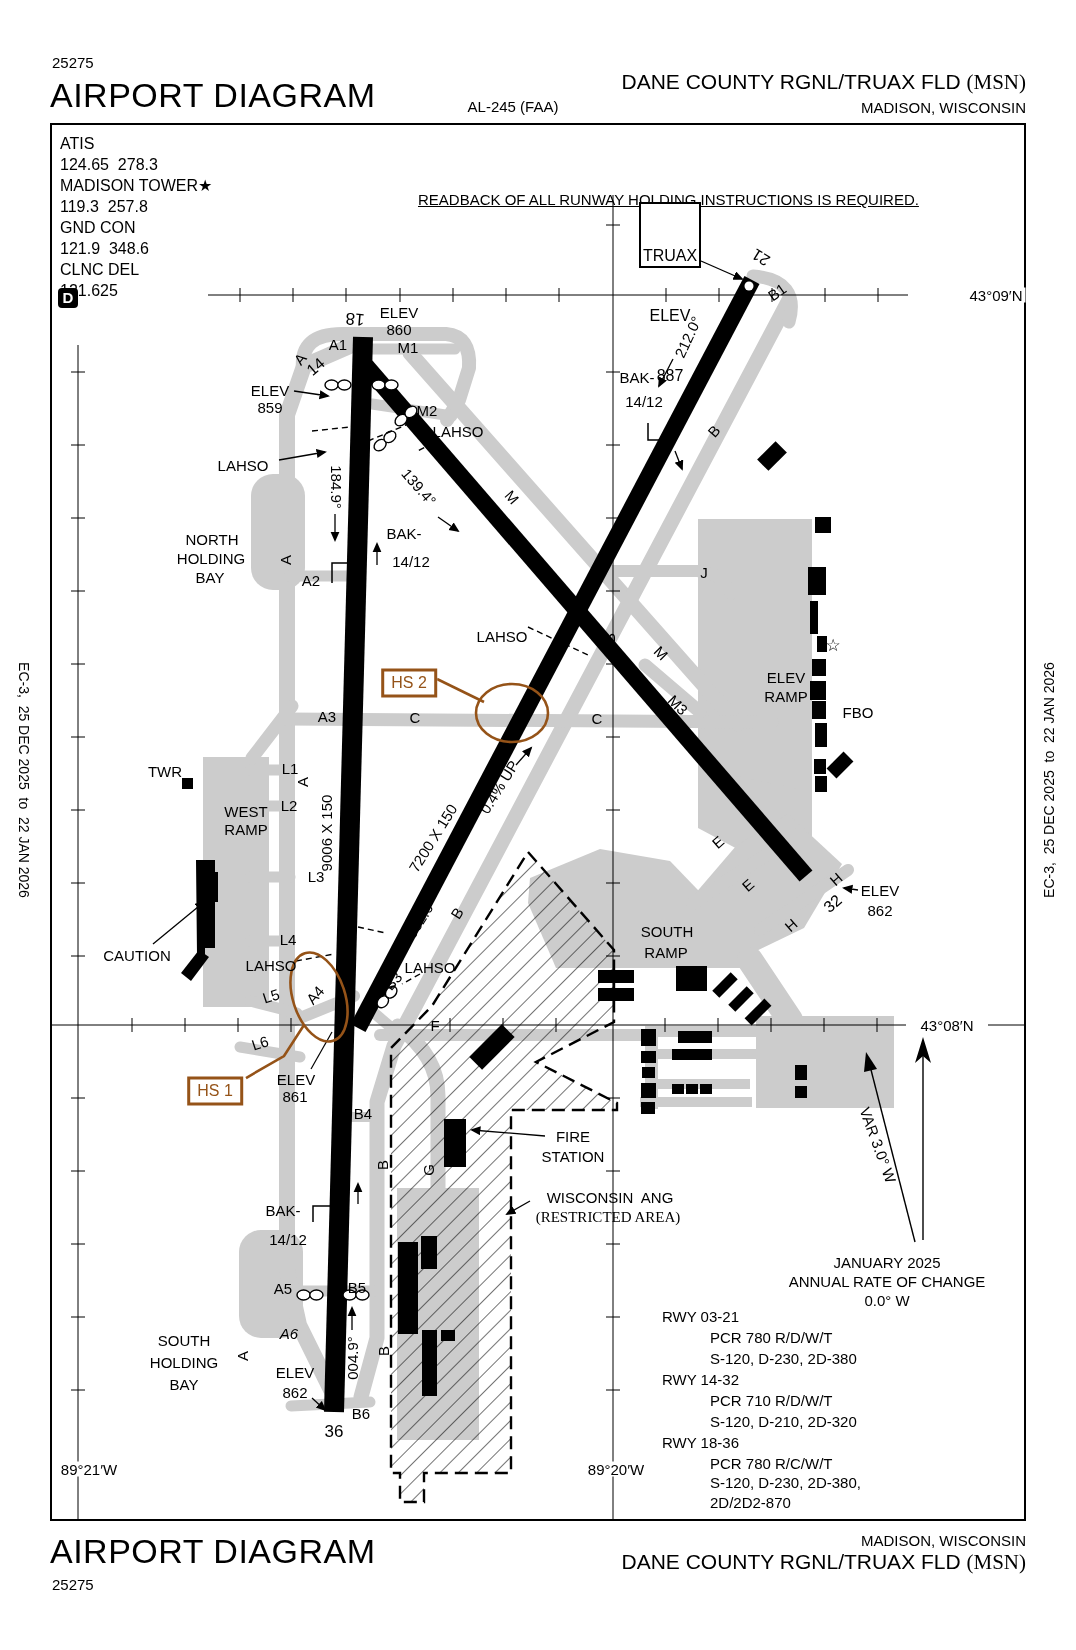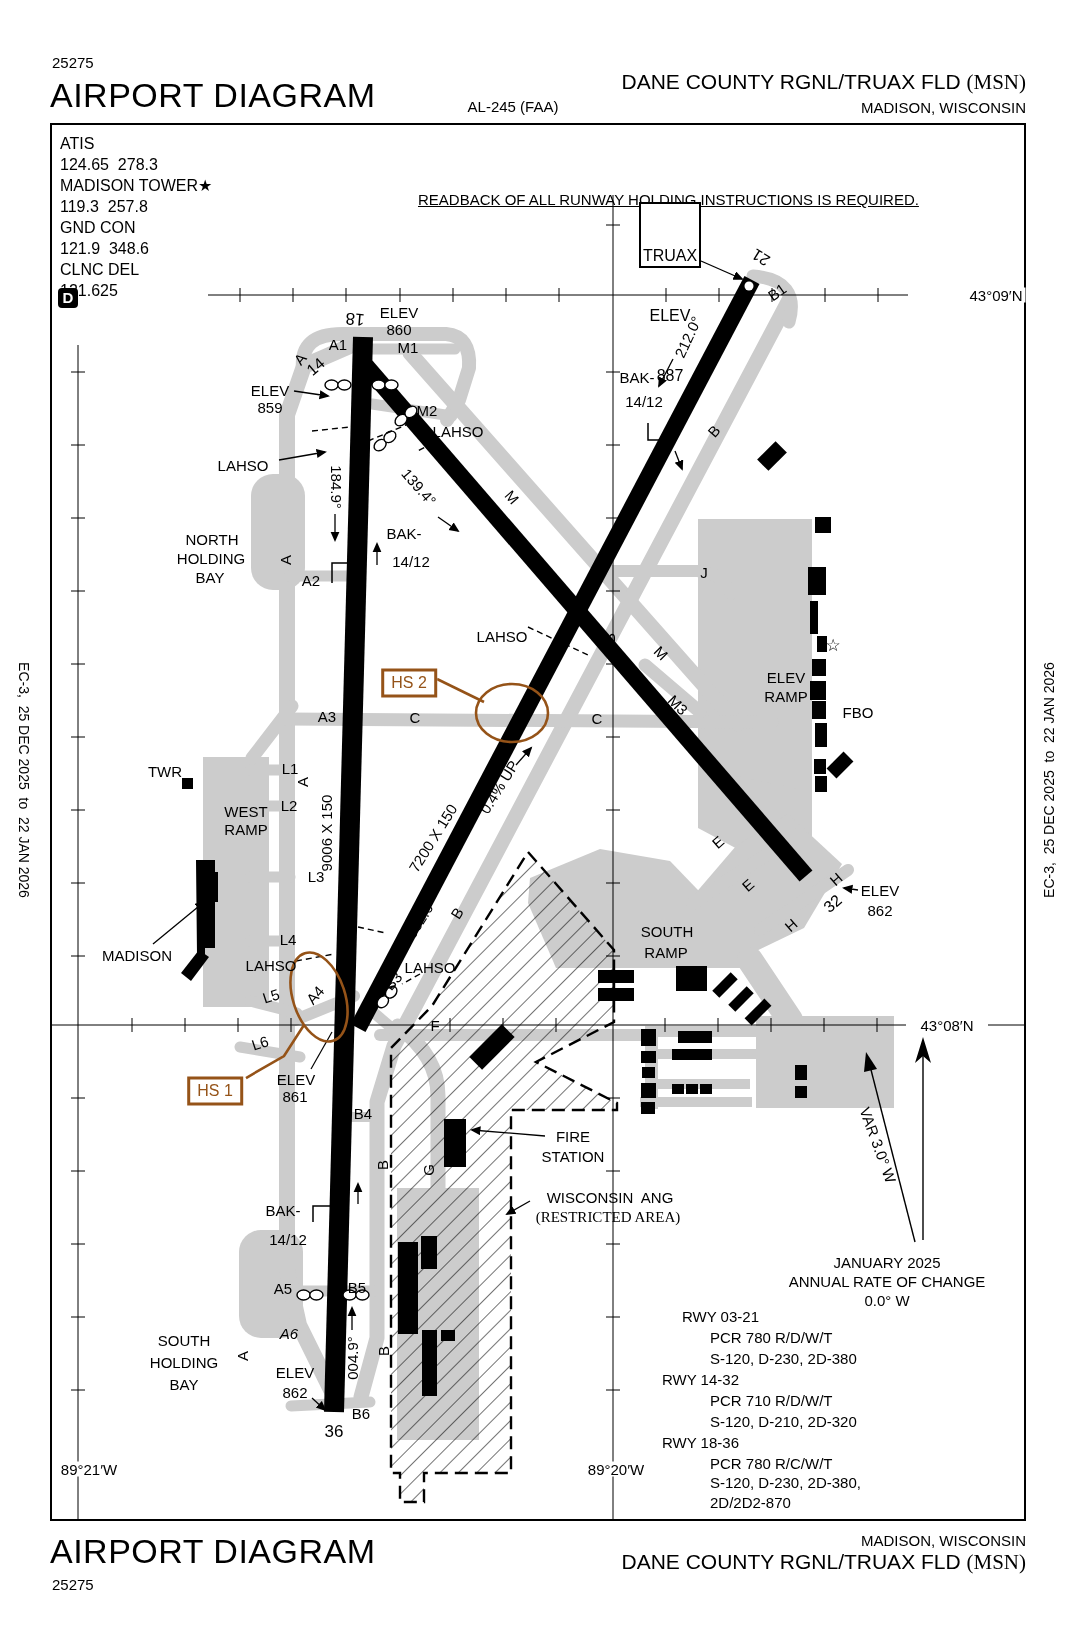--- a/index.html
+++ b/index.html
@@ -355,21 +355,21 @@
       <div class="lbl" style="left: 433px; top: 838px; transform: translate(-50%, -50%) rotate(-58deg);">7200 X 150</div>
       <div class="lbl" style="left: 326px; top: 833px; transform: translate(-50%, -50%) rotate(-90deg);">9006 X 150</div>
       <div class="lbl" style="left: 165px; top: 771px; transform: translate(-50%, -50%) rotate(0deg);">TWR</div>
       <div class="lbl" style="left: 246px; top: 811px; transform: translate(-50%, -50%) rotate(0deg);">WEST</div>
       <div class="lbl" style="left: 246px; top: 829px; transform: translate(-50%, -50%) rotate(0deg);">RAMP</div>
       <div class="lbl" style="left: 290px; top: 768px; transform: translate(-50%, -50%) rotate(0deg);">L1</div>
       <div class="lbl" style="left: 302px; top: 782px; transform: translate(-50%, -50%) rotate(-90deg);">A</div>
       <div class="lbl" style="left: 289px; top: 805px; transform: translate(-50%, -50%) rotate(0deg);">L2</div>
       <div class="lbl" style="left: 288px; top: 876px; transform: translate(-50%, -50%) rotate(0deg); margin-left: 28px;">L3</div>
       <div class="lbl" style="left: 288px; top: 939px; transform: translate(-50%, -50%) rotate(0deg);">L4</div>
-      <div class="lbl" style="left: 137px; top: 955px; transform: translate(-50%, -50%) rotate(0deg);">MADISON</div>
+      <div class="lbl" style="left: 137px; top: 955px; transform: translate(-50%, -50%) rotate(0deg);">CAUTION</div>
       <div class="lbl" style="left: 271px; top: 965px; transform: translate(-50%, -50%) rotate(0deg);">LAHSO</div>
       <div class="lbl" style="left: 430px; top: 967px; transform: translate(-50%, -50%) rotate(0deg);">LAHSO</div>
       <div class="lbl" style="left: 271px; top: 996px; transform: translate(-50%, -50%) rotate(-18deg);">L5</div>
       <div class="lbl" style="left: 315px; top: 995px; transform: translate(-50%, -50%) rotate(-49deg);">A4</div>
       <div class="lbl" style="left: 393px; top: 981px; transform: translate(-50%, -50%) rotate(-49deg);">B3</div>
       <div class="lbl" style="left: 371px; top: 1011px; font-size: 16px; transform: translate(-50%, -50%) rotate(32deg);">3</div>
       <div class="lbl" style="left: 421px; top: 918px; transform: translate(-50%, -50%) rotate(-58deg);">032.0°</div>
       <div class="lbl" style="left: 457px; top: 913px; transform: translate(-50%, -50%) rotate(-58deg);">B</div>
       <div class="lbl" style="left: 435px; top: 1025px; transform: translate(-50%, -50%) rotate(0deg);">F</div>
       <div class="lbl" style="left: 260px; top: 1043px; transform: translate(-50%, -50%) rotate(-18deg);">L6</div>
@@ -420,21 +420,21 @@
   <div class="lbl coord" style="left:947px;top:1025px;">43°08′N</div>
   <div class="lbl coord" style="left:89px;top:1469px;">89°21′W</div>
   <div class="lbl coord" style="left:616px;top:1469px;">89°20′W</div>
 
   <div class="lbl" style="left:878px;top:1145px;transform:translate(-50%,-50%) rotate(70deg);">VAR 3.0° W</div>
   <div class="magline" style="left:887px;top:1254px;">JANUARY 2025</div>
   <div class="magline" style="left:887px;top:1273px;">ANNUAL RATE OF CHANGE</div>
   <div class="magline" style="left:887px;top:1292px;">0.0° W</div>
 
   <div id="rwy-data">
-      <div class="rwyline" style="left: 662px; top: 1308px; margin-left: 20px;">RWY 03-21</div>
+      <div class="rwyline" style="left: 662px; top: 1308px;">RWY 03-21</div>
       <div class="rwyline" style="left: 710px; top: 1329px;">PCR 780 R/D/W/T</div>
       <div class="rwyline" style="left: 710px; top: 1350px;">S-120, D-230, 2D-380</div>
       <div class="rwyline" style="left: 662px; top: 1371px;">RWY 14-32</div>
       <div class="rwyline" style="left: 710px; top: 1392px;">PCR 710 R/D/W/T</div>
       <div class="rwyline" style="left: 710px; top: 1413px;">S-120, D-210, 2D-320</div>
       <div class="rwyline" style="left: 662px; top: 1434px;">RWY 18-36</div>
       <div class="rwyline" style="left: 710px; top: 1455px;">PCR 780 R/C/W/T</div>
       <div class="rwyline" style="left: 710px; top: 1474px;">S-120, D-230, 2D-380,</div>
       <div class="rwyline" style="left: 710px; top: 1494px;">2D/2D2-870</div>
     </div>

